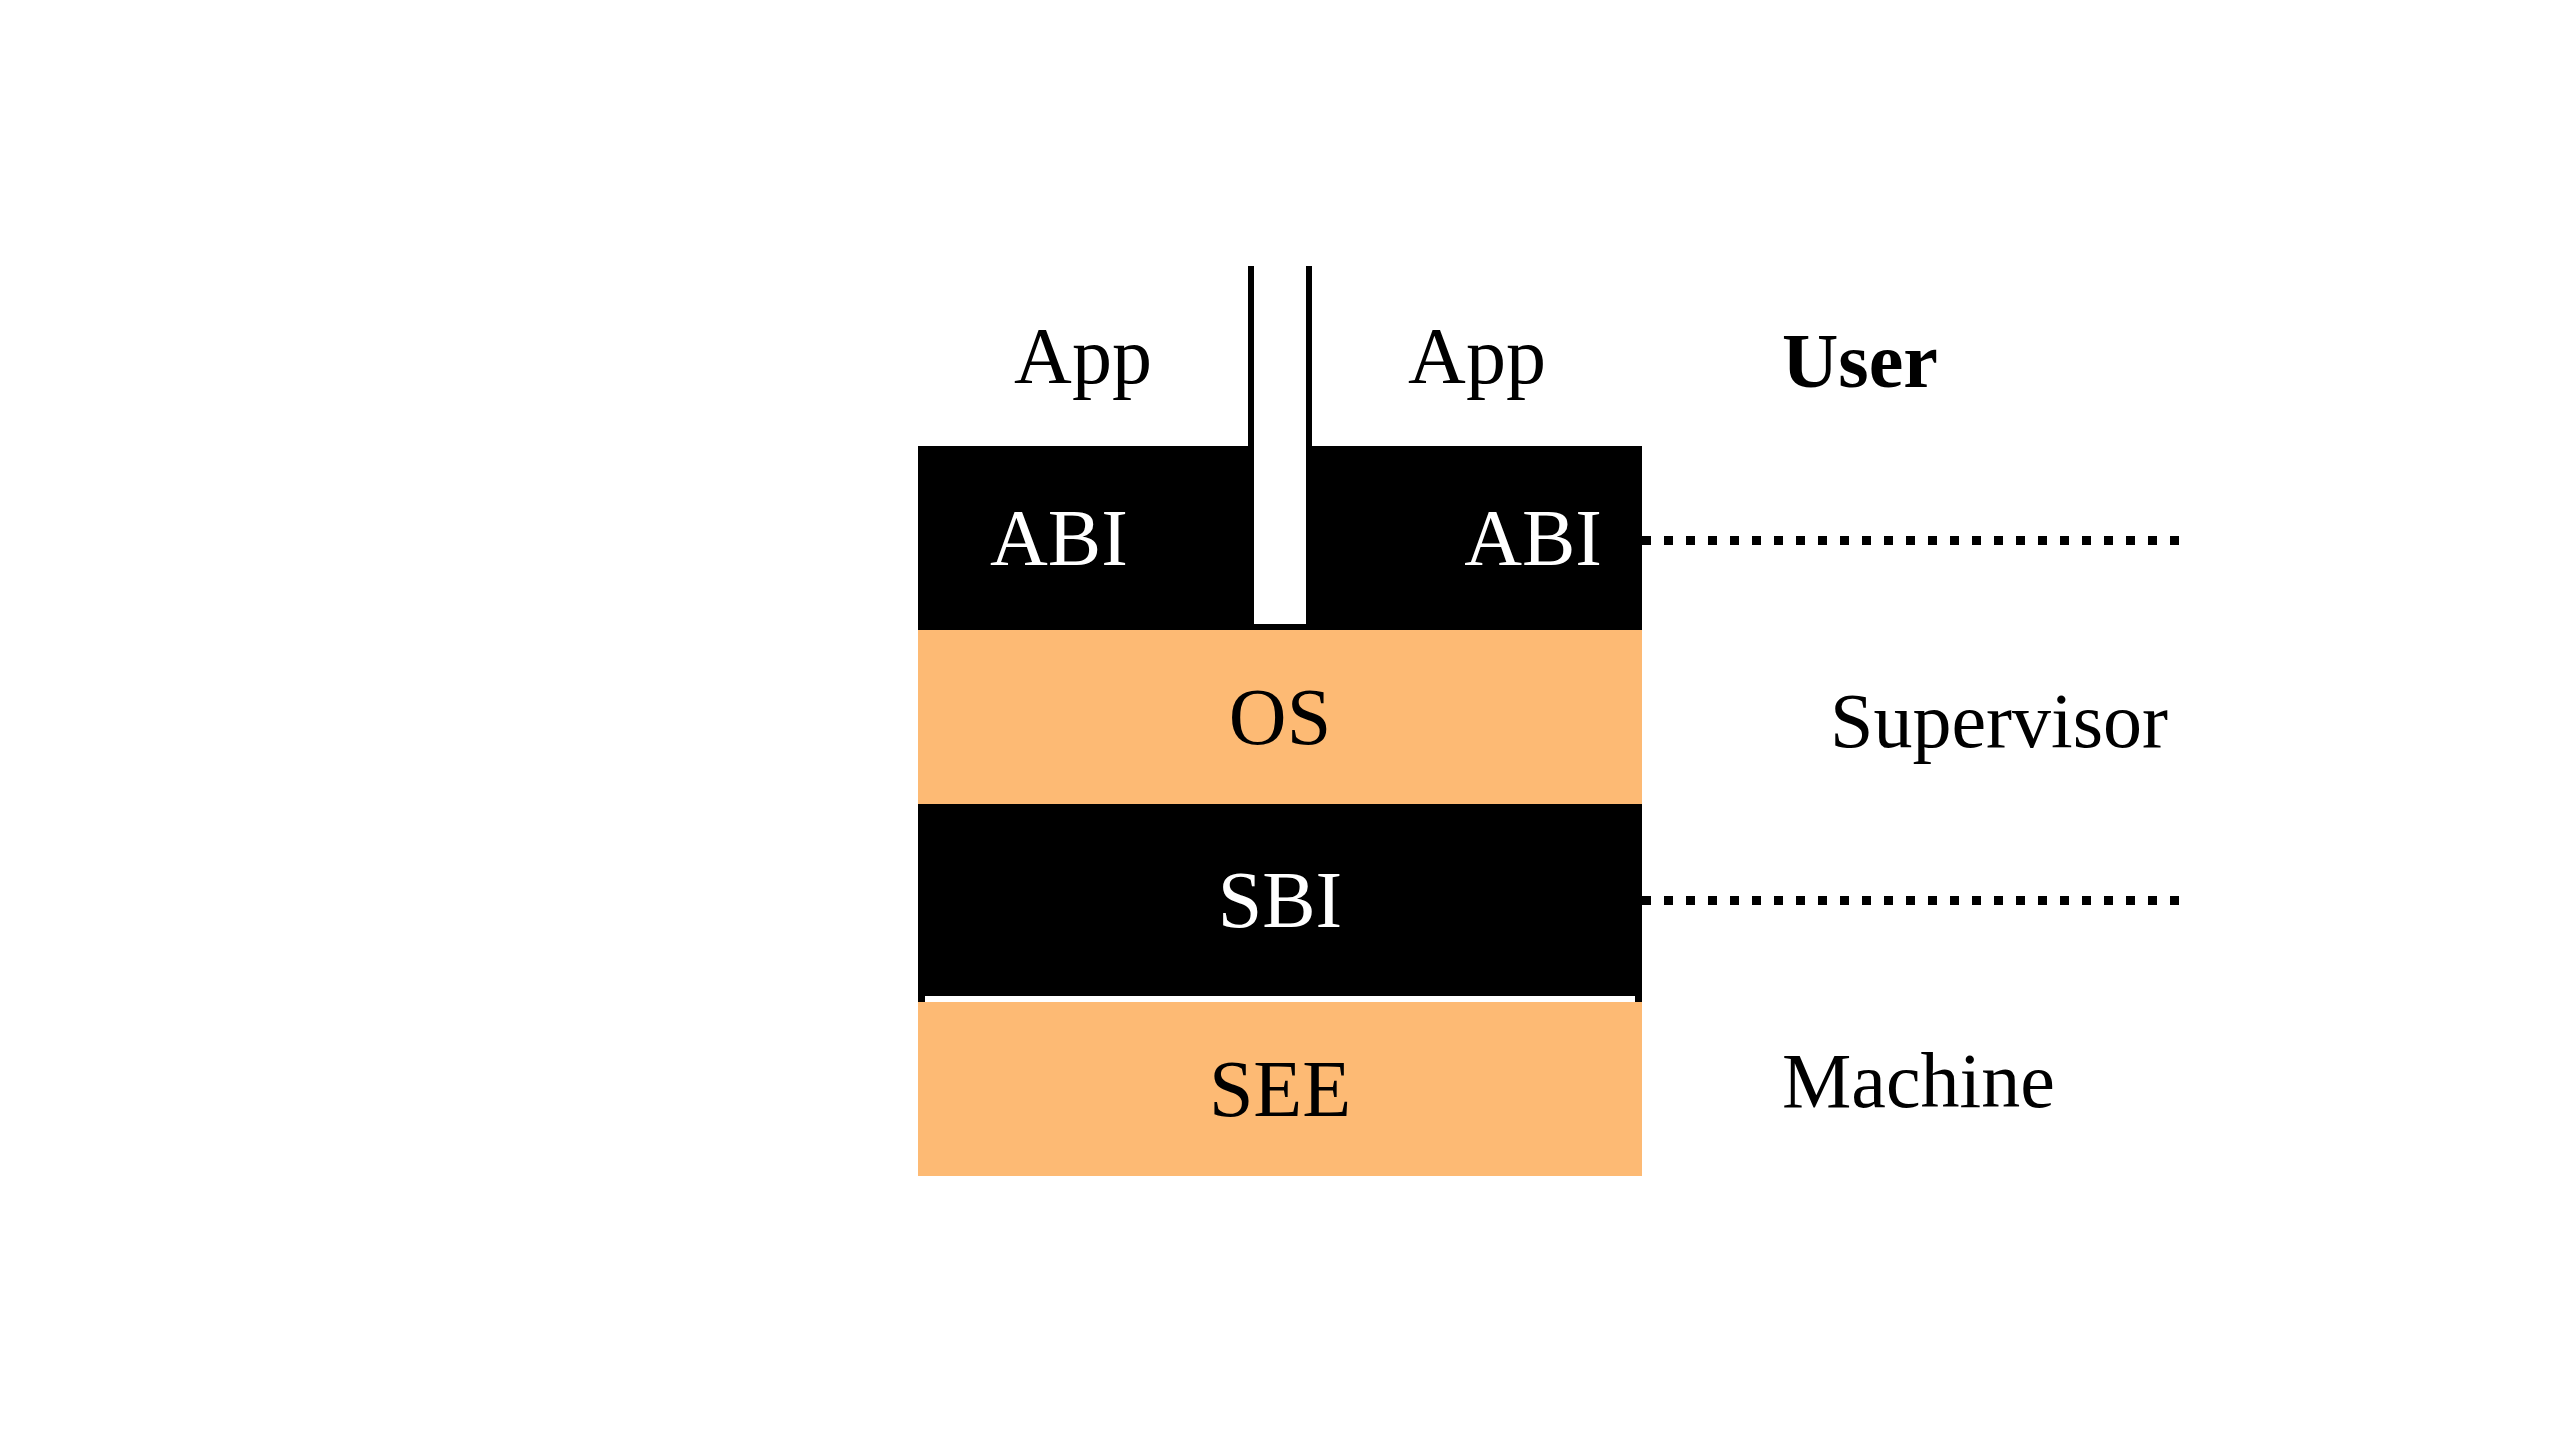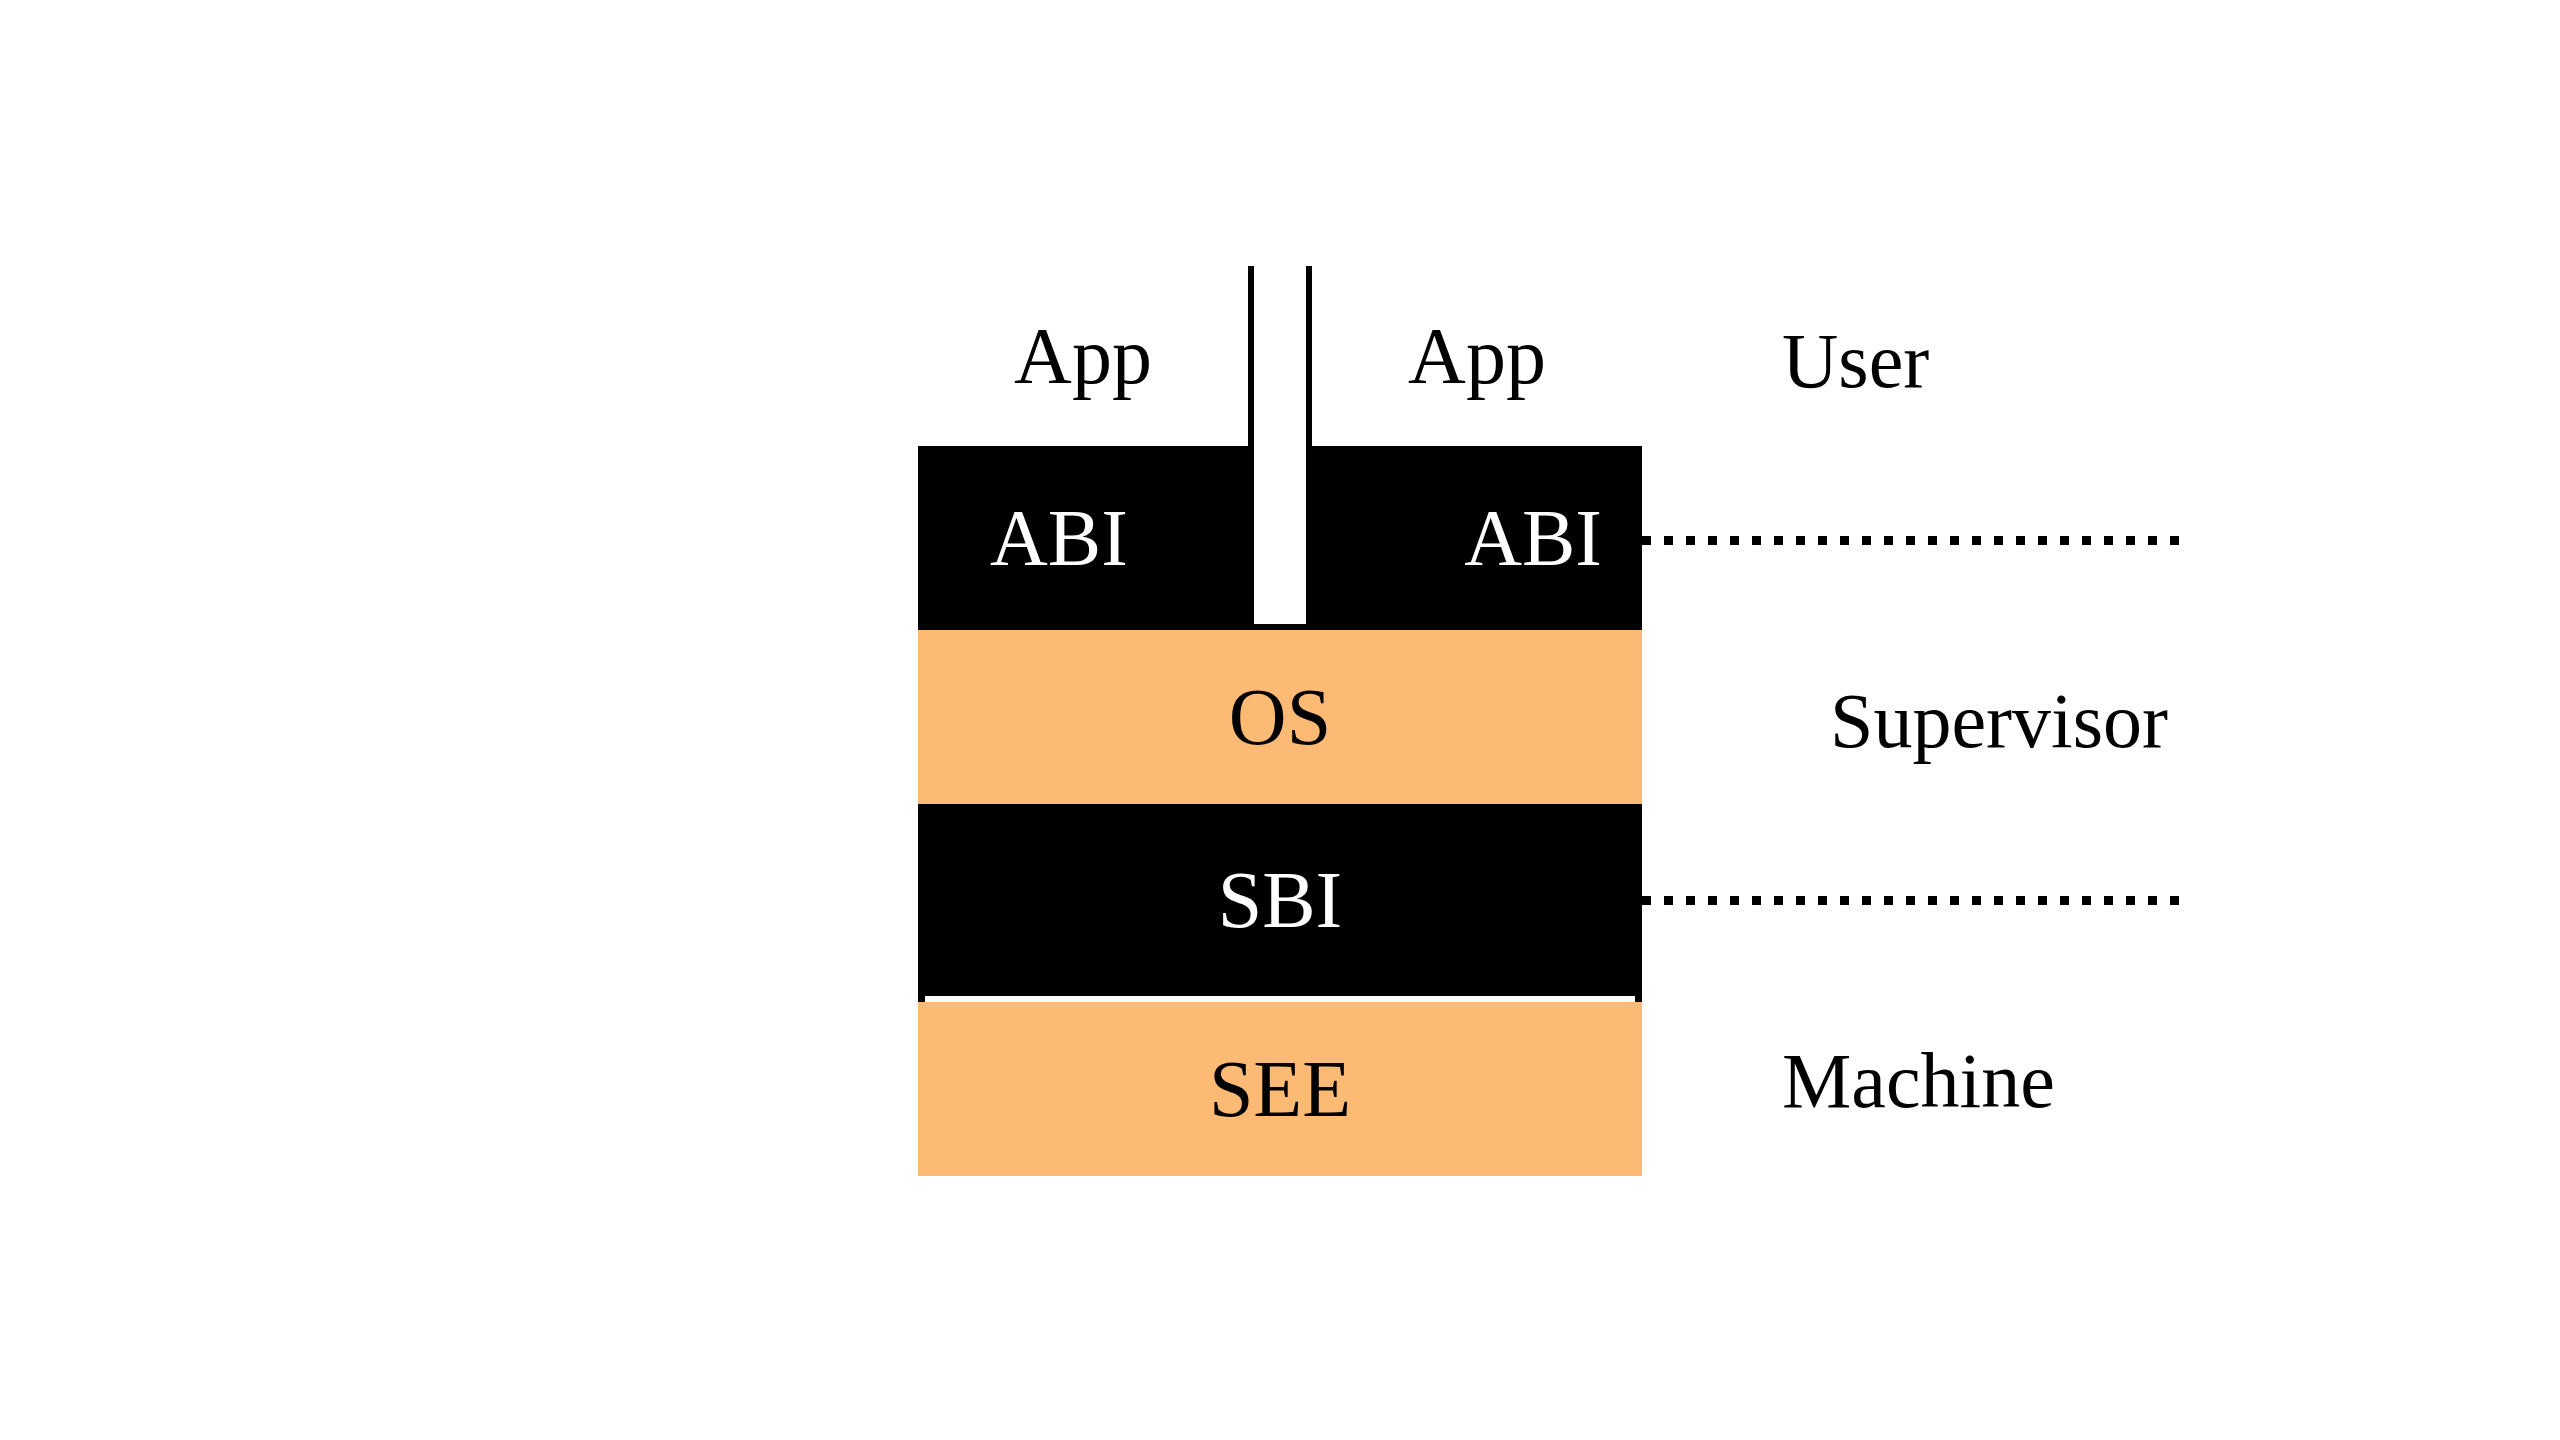--- a/index.html
+++ b/index.html
@@ -145,21 +145,21 @@
   #dotline-sbi { left: 1642px; top: 896px; width: 545px; }
 
   
   .mode-label {
     position: absolute;
     font-size: 78px;
     line-height: 1;
     white-space: nowrap;
     color: #000000;
   }
-  #mode-user       { left: 1782px; top: 322px; }
+  #mode-user       { left: 1782px; top: 322px; font-weight: bold; }
   #mode-supervisor { left: 1830px; top: 682px; }
   #mode-machine    { left: 1782px; top: 1042px; }
 </style>
 </head>
 <body>
 
 <div id="canvas">
 
   <div id="stack">
 

